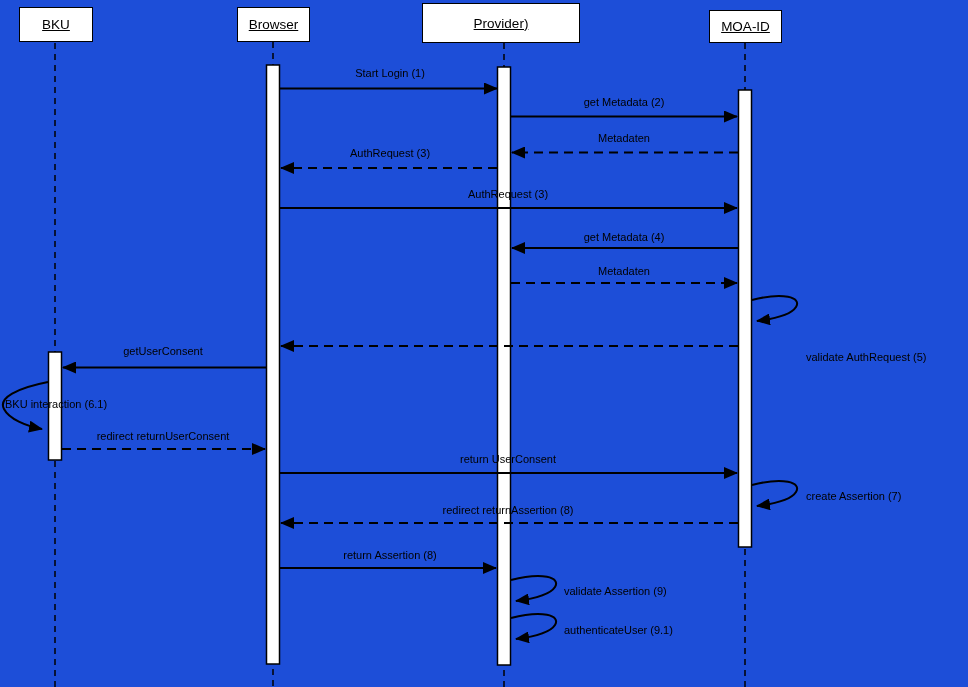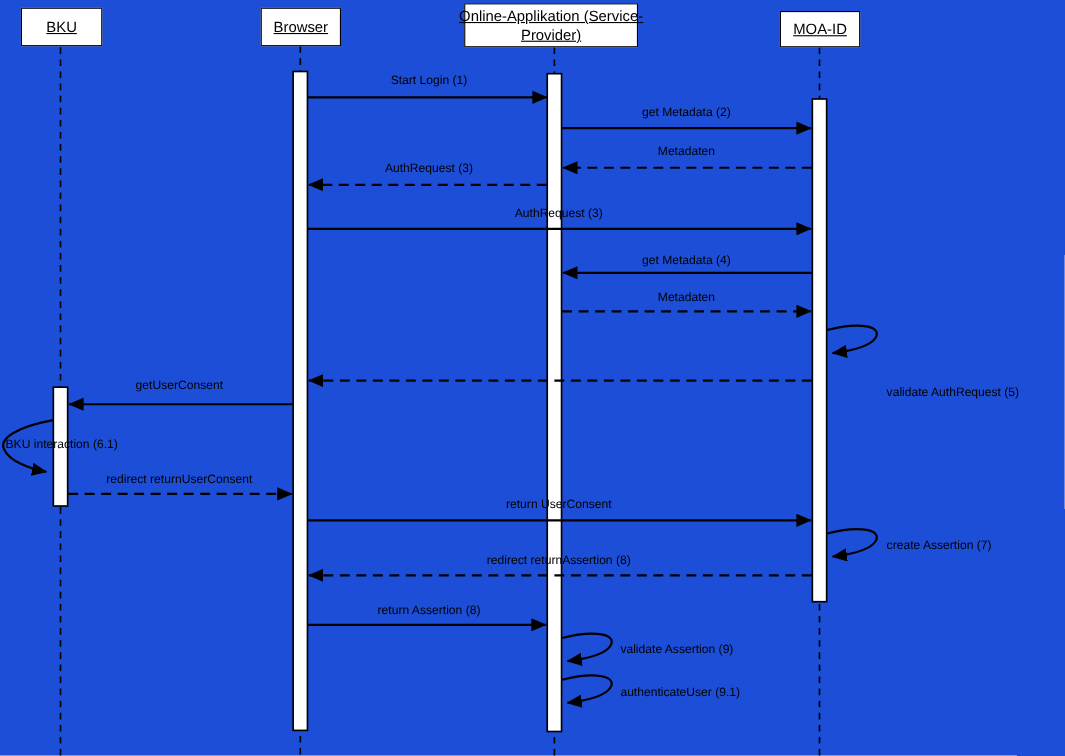--- a/index.html
+++ b/index.html
@@ -57,21 +57,20 @@
 
 <div class="stage">
 
   <div class="actor-box" style="left:19px; top:7px; width:74px; height:35px;">
     <span class="u">BKU</span>
   </div>
   <div class="actor-box" style="left:237px; top:7px; width:73px; height:35px;">
     <span class="u">Browser</span>
   </div>
   <div class="actor-box" style="left:422px; top:3px; width:158px; height:40px;">
-    <span class="u">Online-Applikation (Service-</span>
     <span class="u">Provider)</span>
   </div>
   <div class="actor-box" style="left:709px; top:10px; width:73px; height:33px;">
     <span class="u">MOA-ID</span>
   </div>
 
   <svg class="overlay" width="968" height="687" viewBox="0 0 968 687">
     <defs>
       <marker id="arrow" viewBox="0 0 14 12" refX="13" refY="6" markerWidth="14" markerHeight="12" markerUnits="userSpaceOnUse" orient="auto">
         <path d="M0,0 L14,6 L0,12 Z" fill="#000000"></path>

